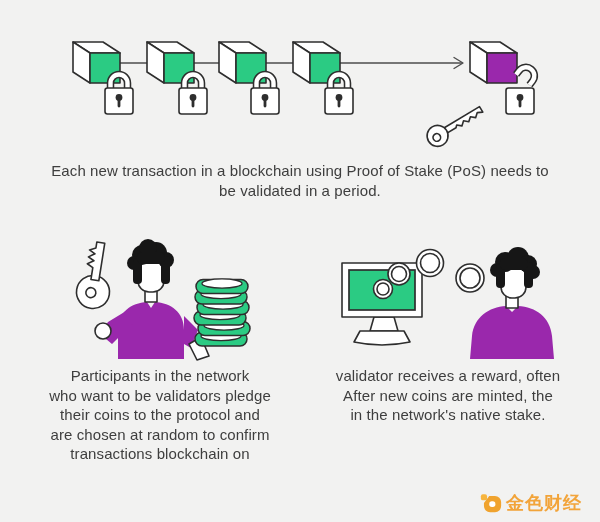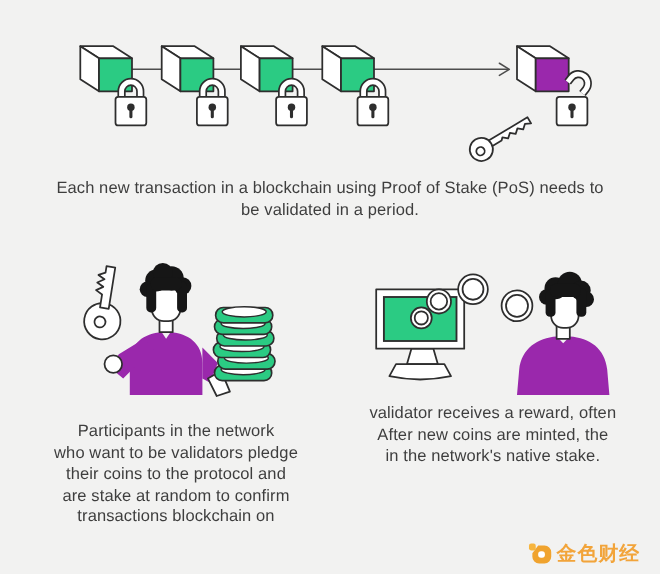--- a/index.html
+++ b/index.html
@@ -25,21 +25,21 @@
   .hair{fill:#161616;}
   .shirt{fill:var(--accent-purple);}
   .coin{fill:var(--block-green);stroke:var(--outline);stroke-width:1.5;}
   .rim{fill:#fff;stroke:var(--outline);stroke-width:1.3;}
   .ring{fill:#fff;stroke:var(--outline);stroke-width:1.6;}
   .screen{fill:var(--block-green);stroke:var(--outline);stroke-width:1.7;}
   
   .caption{position:absolute;top:161px;left:0;right:0;text-align:center;
     font-size:15px;line-height:19.5px;letter-spacing:.1px;}
   .col{position:absolute;top:366px;text-align:center;font-size:15px;line-height:19.5px;letter-spacing:.1px;}
-  .col-left{left:15px;width:290px;margin-top:16px;}
+  .col-left{left:15px;width:290px;}
   .col-right{left:300px;width:296px;}
   
   .logo{position:absolute;top:492px;left:480px;display:flex;align-items:center;gap:4px;text-align:right;}
   .logo-text{font-size:18px;font-weight:bold;color:var(--logo-orange);letter-spacing:1px;line-height:22px;}
 </style>
 </head>
 <body>
 
 <div class="canvas">
 
@@ -188,21 +188,21 @@
 
   <div class="caption">
     <div>Each new transaction in a blockchain using Proof of Stake (PoS) needs to</div>
     <div>be validated in a period.</div>
   </div>
 
   <div class="col col-left">
     <div>Participants in the network</div>
     <div>who want to be validators pledge</div>
     <div>their coins to the protocol and</div>
-    <div>are stake at random to confirm</div>
+    <div>are chosen at random to confirm</div>
     <div>transactions blockchain on</div>
   </div>
 
   <div class="col col-right">
     <div>validator receives a reward, often</div>
     <div>After new coins are minted, the</div>
     <div>in the network's native stake.</div>
   </div>
 
   <div class="logo">

